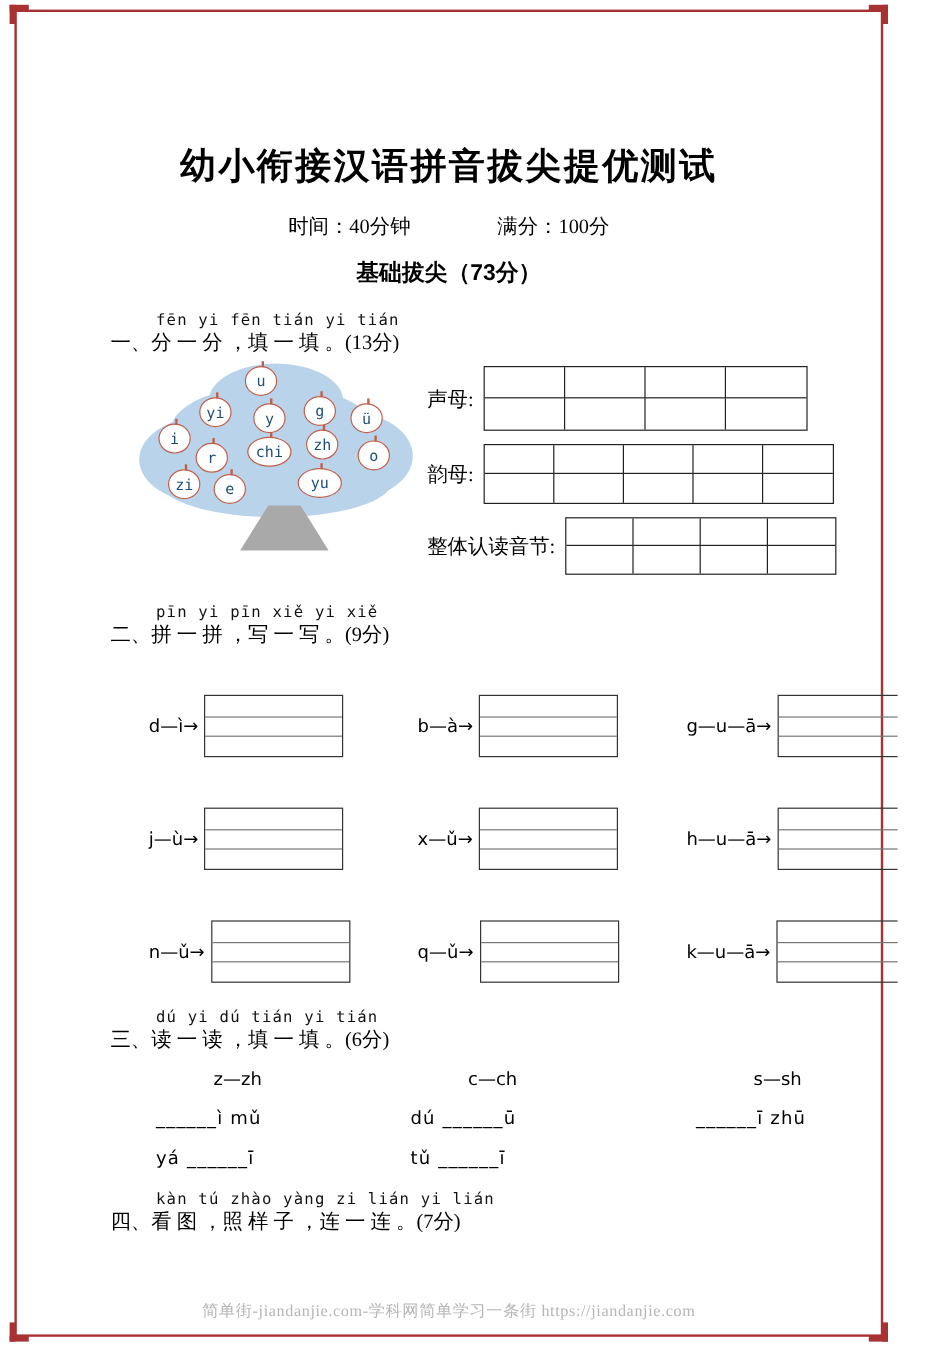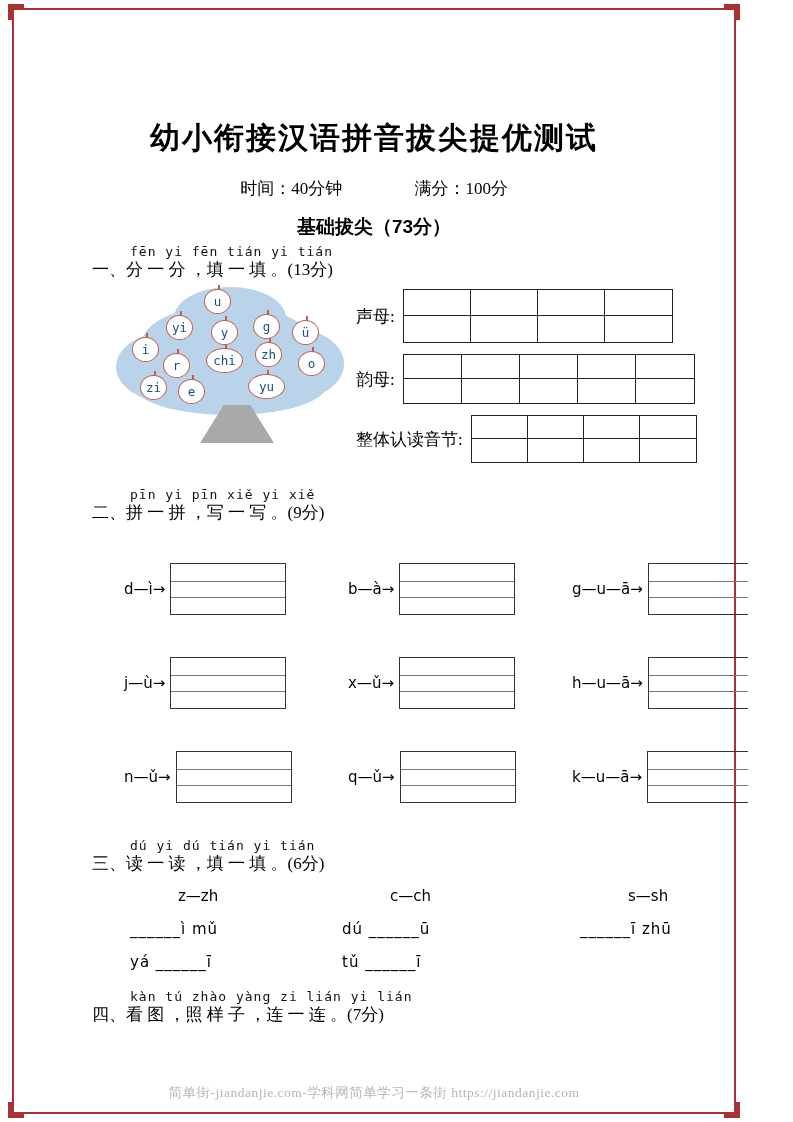--- a/index.html
+++ b/index.html
@@ -71,23 +71,23 @@
   
   .q3-grid { display:grid; grid-template-columns:212px 238px 195px; row-gap:15px;
              margin:12px 0 0 130px; font-family:"DejaVu Sans",sans-serif; font-size:15px; }
   .q3-head { padding-left:48px; font-size:15px; }
   .q3-cell { letter-spacing:1px; }
 
   .footer { position:absolute; bottom:20px; left:0; right:0; text-align:center;
             font-size:13.5px; color:#b5b5b5; letter-spacing:0.5px; }
 
   .mt24 { margin-top:24px; }
-  .mt22 { margin-top:35px; }
+  .mt22 { margin-top:22px; }
   .mt18 { margin-top:18px; }
-  .mt16 { margin-top:4px; }
+  .mt16 { margin-top:20px; }
 </style>
 </head>
 <body>
 
 <div class="sheet">
   <div class="frame"></div>
   <div class="cmark tl"></div>
   <div class="cmark tr"></div>
   <div class="cmark bl"></div>
   <div class="cmark br"></div>

